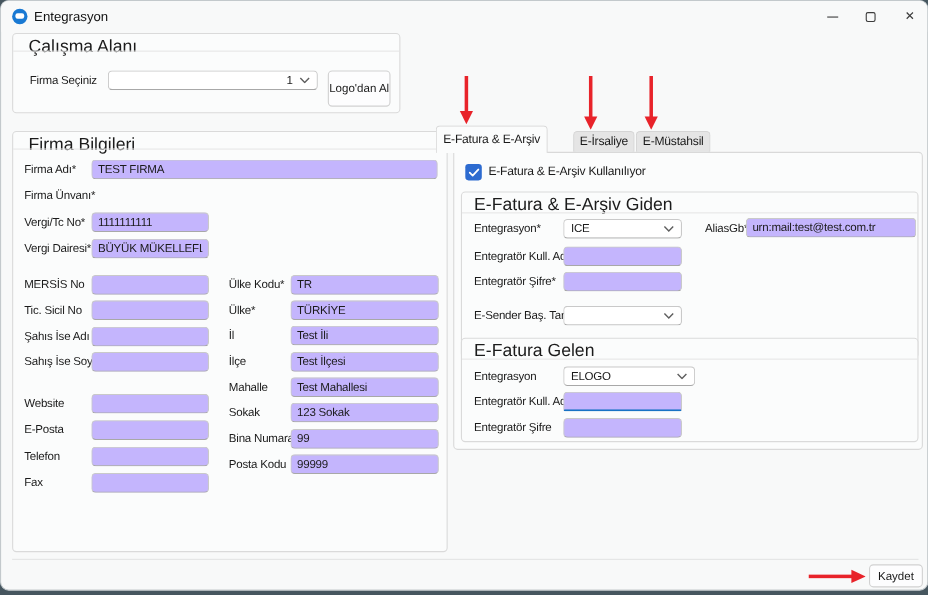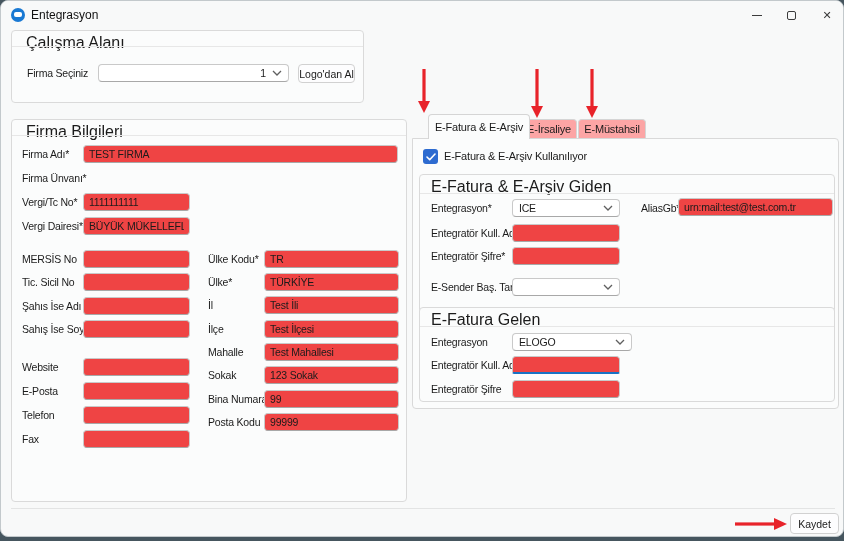--- a/index.html
+++ b/index.html
@@ -29,21 +29,21 @@
   .glyph-close { font-size:11px; color:#3c3c3c; line-height:1; }
   
   .group { position:absolute; border:1px solid #dadada; border-radius:4px; background:#fbfcfc; }
   .group-title { position:absolute; left:14px; top:3px; font-size:16px; white-space:nowrap; }
   .group-sep { position:absolute; left:0; right:0; top:17px; height:1px; background:#e7e7e7; }
   
   .lbl { position:absolute; font-size:10.5px; letter-spacing:-0.2px; line-height:18px; white-space:nowrap; color:#1b1b1b; }
   .txt {
     position:absolute; height:18px;
     border:1px solid #c9c9c9; border-bottom-color:#a8a8a8; border-radius:4px;
-    background:#ef4444; font-family:inherit; font-size:10.5px; letter-spacing:-0.2px;
+    background:#c4b5fd; font-family:inherit; font-size:10.5px; letter-spacing:-0.2px;
     color:#1b1b1b; padding:0 5px; outline:none;
   }
   .txt.focused { border-bottom:2px solid #1872c4; border-bottom-left-radius:2px; border-bottom-right-radius:2px; }
   .combo {
     position:absolute; height:18px;
     border:1px solid #c9c9c9; border-bottom-color:#a8a8a8; border-radius:4px;
     background:#fff; display:flex; align-items:center; padding:0 6px; gap:6px;
   }
   .combo .val { font-size:10.5px; letter-spacing:-0.2px; white-space:nowrap; }
   .combo .chev { flex:0 0 auto; }
@@ -54,21 +54,21 @@
     background:#fdfdfe; border:1px solid #d1d1d1; border-radius:4px;
     font-size:10.5px; color:#1b1b1b; cursor:default;
   }
   
   .tab {
     position:absolute; display:flex; align-items:center; justify-content:center;
     font-size:11px; letter-spacing:-0.2px; white-space:nowrap;
     border:1px solid #d5d5d5; border-bottom:none; border-radius:4px 4px 0 0;
   }
   .tab.active { background:#fbfcfc; z-index:3; }
-  .tab.inactive { background:#fca5a5; z-index:1; }
+  .tab.inactive { background:#e5e5e5; z-index:1; }
   .panel { position:absolute; left:411px; top:137px; width:427px; height:271px;
     border:1px solid #d9d9d9; border-radius:0 4px 4px 4px; background:#fbfcfc; z-index:2; }
   .checkbox {
     position:absolute; width:15px; height:15px; border-radius:3px;
     background:#2d6bd0; display:flex; align-items:center; justify-content:center;
   }
   
   .footer-sep { position:absolute; left:10px; top:507px; width:824px; height:1px; background:#e3e4e4; }
   
   .arrow { position:absolute; z-index:5; }
@@ -97,21 +97,21 @@
   <div class="group" style="left:10px;top:29px;width:353px;height:73px">
     <div class="group-title">Çalışma Alanı</div>
     <div class="group-sep" style="top:15px"></div>
     <span class="lbl" style="left:15px;top:33px">Firma Seçiniz</span>
     <div class="combo val-right" style="left:86px;top:33px;width:191px">
       <span class="val">1</span>
       <svg class="chev" width="10" height="6" viewBox="0 0 10 6">
           <path d="M1 1l4 4 4-4" fill="none" stroke="#5f5f5f" stroke-width="1.3"></path>
         </svg>
     </div>
-    <div class="btn" style="left:286px;top:33px;width:57px;height:19px">Logo'dan Al</div>
+    <div class="btn" style="left:286px;top:33px;width:57px;height:33px">Logo'dan Al</div>
   </div>
 
   <div class="group" style="left:10px;top:118px;width:396px;height:383px">
     <div class="group-title">Firma Bilgileri</div>
     <div class="group-sep" style="top:15px"></div>
 
     <span class="lbl" style="left:10px;top:25px">Firma Adı*</span>
     <input class="txt" style="left: 71px; top: 25px; width: 315px;" readonly="" value="TEST FIRMA">
 
     <span class="lbl" style="left:10px;top:49px">Firma Ünvanı*</span>
@@ -164,21 +164,21 @@
     <span class="lbl" style="left:196px;top:246px">Sokak</span>
     <input class="txt" style="left: 252px; top: 246px; width: 135px;" readonly="" value="123 Sokak">
 
     <span class="lbl" style="left:196px;top:270px">Bina Numarası</span>
     <input class="txt" style="left: 252px; top: 270px; width: 135px;" readonly="" value="99">
 
     <span class="lbl" style="left:196px;top:293px">Posta Kodu</span>
     <input class="txt" style="left: 252px; top: 293px; width: 135px;" readonly="" value="99999">
   </div>
 
-  <div class="tab active" style="left:427px;top:113px;width:102px;height:25px">E-Fatura &amp; E-Arşiv</div>
+  <div class="tab active" style="left:395px;top:113px;width:102px;height:25px">E-Fatura &amp; E-Arşiv</div>
   <div class="tab inactive" style="left:520px;top:118px;width:56px;height:19px">E-İrsaliye</div>
   <div class="tab inactive" style="left:577px;top:118px;width:68px;height:19px">E-Müstahsil</div>
 
   <div class="panel">
     <div class="checkbox" style="left:10px;top:10px" role="checkbox" aria-checked="true">
       <svg width="10" height="8" viewBox="0 0 10 8">
           <path d="M1 4l2.7 2.7L9 1" fill="none" stroke="#fff" stroke-width="1.6" stroke-linecap="round" stroke-linejoin="round"></path>
         </svg>
     </div>
     <span class="lbl" style="left:31px;top:9px;line-height:16px;font-size:11px">E-Fatura &amp; E-Arşiv Kullanılıyor</span>

